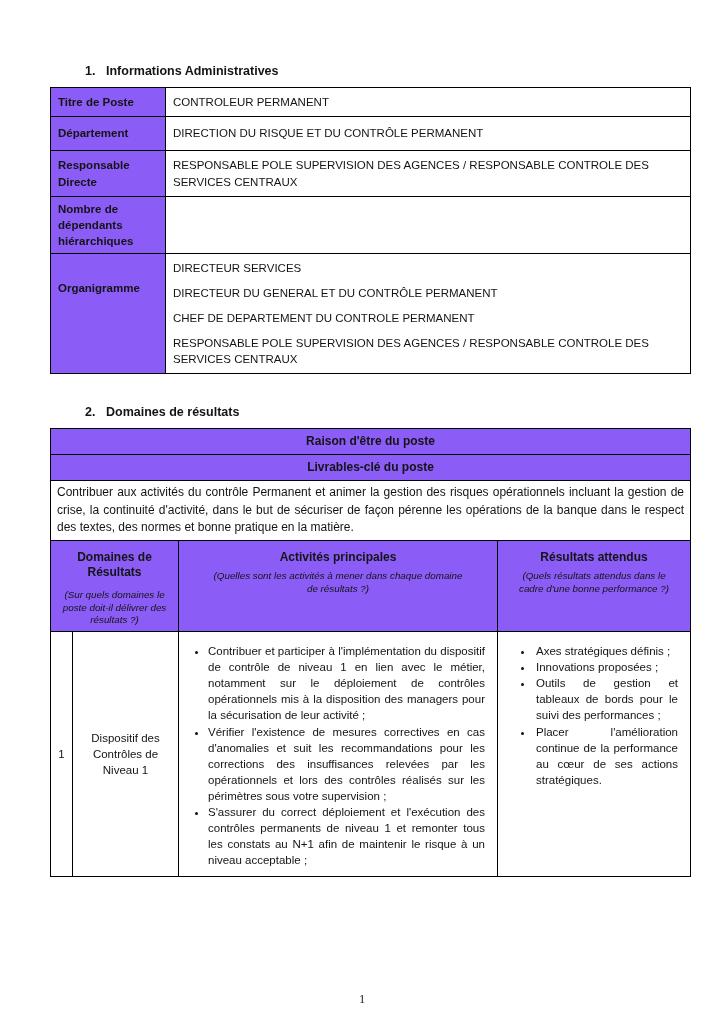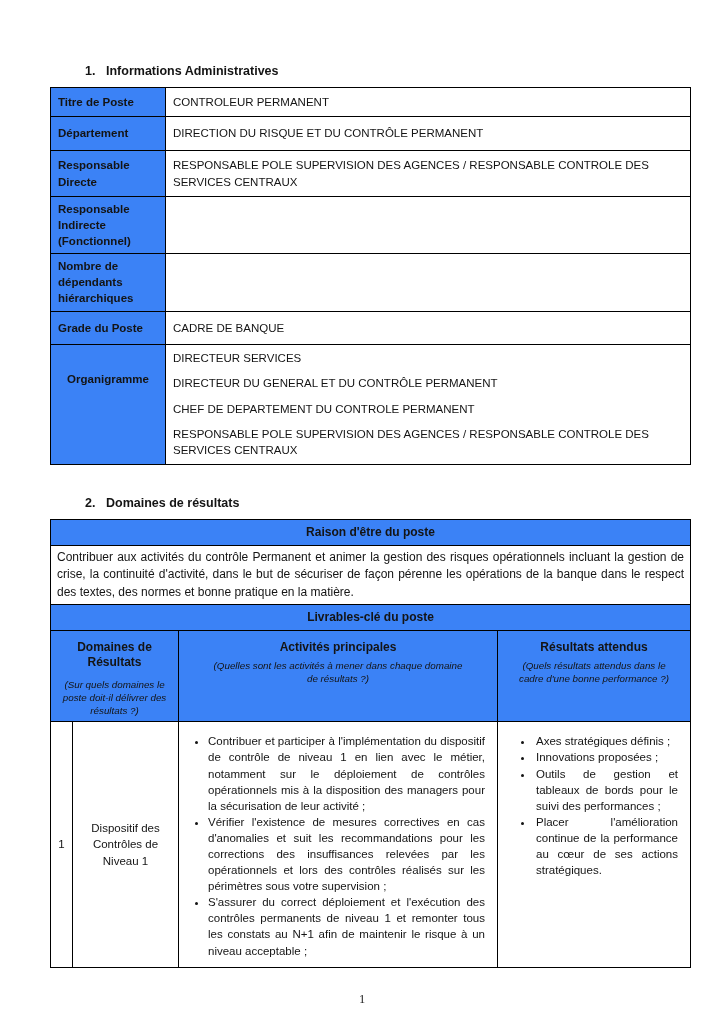--- a/index.html
+++ b/index.html
@@ -32,33 +32,33 @@
     table-layout: fixed;
   }
   td {
     border: 1.5px solid #000000;
     font-size: 11.5px;
     line-height: 1.4;
     padding: 4px 7px;
     vertical-align: middle;
     word-wrap: break-word;
   }
-  .gray { background: #3b82f6; }
+  .gray { background: #8b5cf6; }
 
   
   .t1 { margin-bottom: 0; }
   .t1 .lbl { font-weight: bold; }
   .t1 .r1 td { height: 29px; }
   .t1 .r2 td { height: 34px; }
   .t1 .r3 td { height: 46px; }
   .t1 .r4 td { height: 57px; }
   .t1 .r5 td { height: 57px; }
   .t1 .r6 td { height: 33px; }
   .t1 .r7 td { height: 120px; }
-  .t1 .r7 .lbl { vertical-align: top; padding-top: 26px; text-align: center; }
+  .t1 .r7 .lbl { vertical-align: top; padding-top: 26px; }
   .org-line { margin-bottom: 9px; }
   .org-line:last-child { margin-bottom: 0; }
 
   
   .t2 .band {
     text-align: center; font-weight: bold; font-size: 12px;
     height: 26px; padding: 3px 13px;
   }
   .t2 .raison-text {
     text-align: justify;
@@ -122,31 +122,23 @@
         <td class="val">CONTROLEUR PERMANENT</td>
       </tr>
       <tr class="r2">
         <td class="lbl gray">Département</td>
         <td class="val">DIRECTION DU RISQUE ET DU CONTRÔLE PERMANENT</td>
       </tr>
       <tr class="r3">
         <td class="lbl gray">Responsable Directe</td>
         <td class="val">RESPONSABLE POLE SUPERVISION DES AGENCES / RESPONSABLE CONTROLE DES SERVICES CENTRAUX</td>
       </tr>
-      <tr class="r4">
-        <td class="lbl gray">Responsable Indirecte (Fonctionnel)</td>
-        <td class="val"></td>
-      </tr>
       <tr class="r5">
         <td class="lbl gray">Nombre de dépendants hiérarchiques</td>
         <td class="val"></td>
-      </tr>
-      <tr class="r6">
-        <td class="lbl gray">Grade du Poste</td>
-        <td class="val">CADRE DE BANQUE</td>
       </tr>
       <tr class="r7">
         <td class="lbl gray">Organigramme</td>
         <td class="val">
           <div class="org-line">DIRECTEUR SERVICES</div>
           <div class="org-line">DIRECTEUR DU GENERAL ET DU CONTRÔLE PERMANENT</div>
           <div class="org-line">CHEF DE DEPARTEMENT DU CONTROLE PERMANENT</div>
           <div class="org-line">RESPONSABLE POLE SUPERVISION DES AGENCES / RESPONSABLE CONTROLE DES SERVICES CENTRAUX</div>
         </td>
       </tr>
@@ -163,24 +155,24 @@
       <col style="width:22px">
         <col style="width:106px">
         <col style="width:319px">
         <col style="width:193px">
     </colgroup>
     <tbody>
       <tr>
         <td class="band gray" colspan="4">Raison d'être du poste</td>
       </tr>
       <tr>
+        <td class="band gray" colspan="4">Livrables-clé du poste</td>
+      </tr>
+      <tr>
         <td class="raison-text" colspan="4">Contribuer aux activités du contrôle Permanent et animer la gestion des risques opérationnels incluant la gestion de crise, la continuité d'activité, dans le but de sécuriser de façon pérenne les opérations de la banque dans le respect des textes, des normes et bonne pratique en la matière.</td>
-      </tr>
-      <tr>
-        <td class="band gray" colspan="4">Livrables-clé du poste</td>
       </tr>
       <tr>
         <td class="colhead gray" colspan="2">
           <div class="title">Domaines de Résultats</div>
           <div class="subtitle">(Sur quels domaines le poste doit-il délivrer des résultats ?)</div>
         </td>
         <td class="colhead gray mid">
           <div class="title">Activités principales</div>
           <div class="subtitle">(Quelles sont les activités à mener dans chaque domaine de résultats ?)</div>
         </td>

